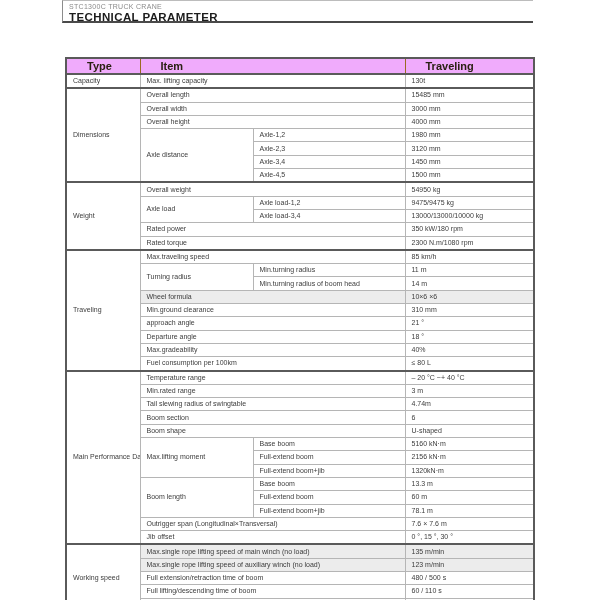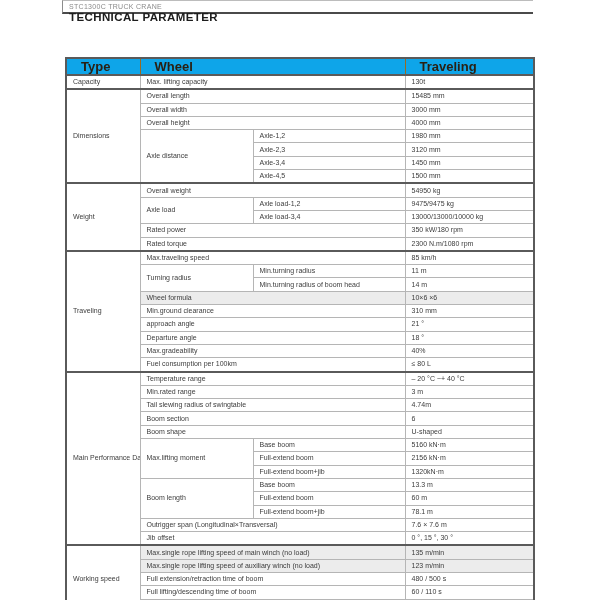--- a/index.html
+++ b/index.html
@@ -3,21 +3,21 @@
 <meta charset="utf-8">
 <style>
   html,body{margin:0;padding:0;}
   body{
     width:600px;height:600px;position:relative;background:#ffffff;
     font-family:"Liberation Sans", sans-serif;
     -webkit-font-smoothing:antialiased;
   }
   
   .doc-header{
-    position:absolute;left:62px;top:0;width:471px;height:14px;
+    position:absolute;left:62px;top:0;width:471px;height:23px;
     box-sizing:border-box;
     border-left:1px solid #8c8c8c;
     border-top:1px solid #bcbcbc;
     border-bottom:2px solid #4a4a4a;
     padding:2px 0 0 6px;
   }
   .product-code{font-size:7px;color:#8a8a8a;letter-spacing:.3px;line-height:8px;}
   .doc-title{font-size:11.5px;font-weight:bold;color:#1c1c1c;letter-spacing:.4px;line-height:12px;}
 
   
@@ -25,22 +25,22 @@
     position:absolute;left:65px;top:57px;width:468px;
     border-collapse:collapse;table-layout:fixed;
     border:2px solid #5a5a5a;
     font-size:7px;color:#3c3c3c;
   }
   table.params col.c-type{width:74px;}
   table.params col.c-item1{width:113px;}
   table.params col.c-item2{width:152px;}
   table.params col.c-param{width:129px;}
   table.params th{
-    background:#0ea5e9;color:#2a2013;font-weight:bold;font-size:13px;
-    text-align:left;height:14px;padding:0 0 0 14px;
+    background:#f0abfc;color:#2a2013;font-weight:bold;font-size:11px;
+    text-align:left;height:14px;padding:0 0 0 20px;
     border:1px solid #9a6a22;border-bottom:2px solid #5a5a5a;
   }
   table.params td{
     border:1px solid #b5b5b5;
     height:12.3px;padding:0 2px 0 6px;
     vertical-align:middle;line-height:1.15;
     overflow:hidden;white-space:nowrap;background:#ffffff;
   }
   td.type-cell{
     background:#ebebeb;padding-left:7px;
@@ -60,21 +60,21 @@
 <table class="params">
   <colgroup>
     <col class="c-type">
       <col class="c-item1">
       <col class="c-item2">
       <col class="c-param">
   </colgroup>
   <thead>
     <tr>
       <th>Type</th>
-      <th colspan="2">Wheel</th>
+      <th colspan="2">Item</th>
       <th>Traveling</th>
     </tr>
   </thead>
   <tbody>
       <tr class="section-start">
         <td class="type-cell" rowspan="1">Capacity</td>
         <td class="item-cell" colspan="2">Max. lifting capacity</td>
         <td class="param-cell">130t</td>
       </tr>
       <tr class="section-start">

